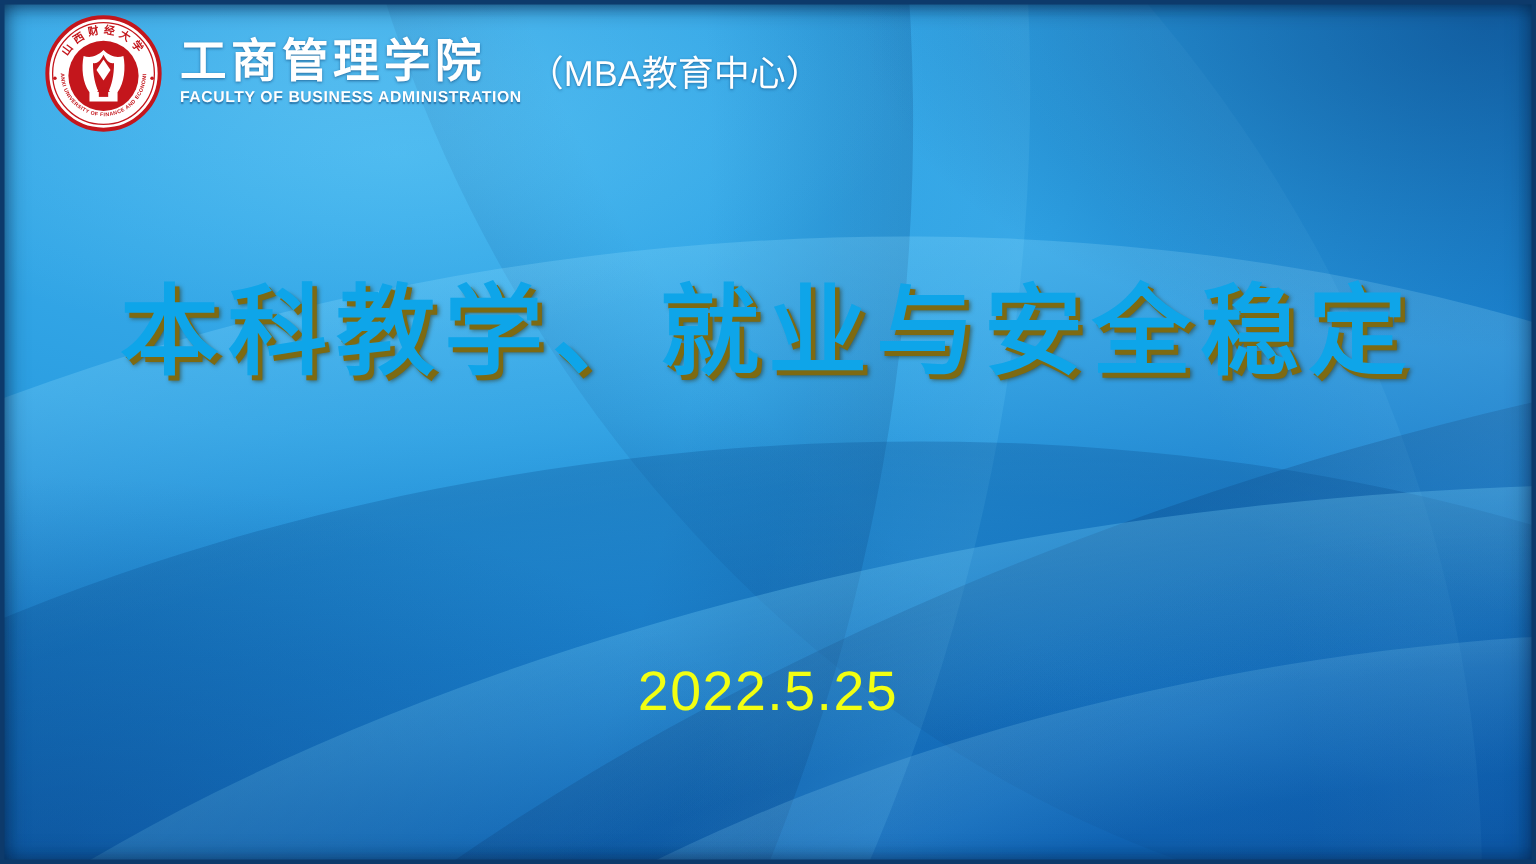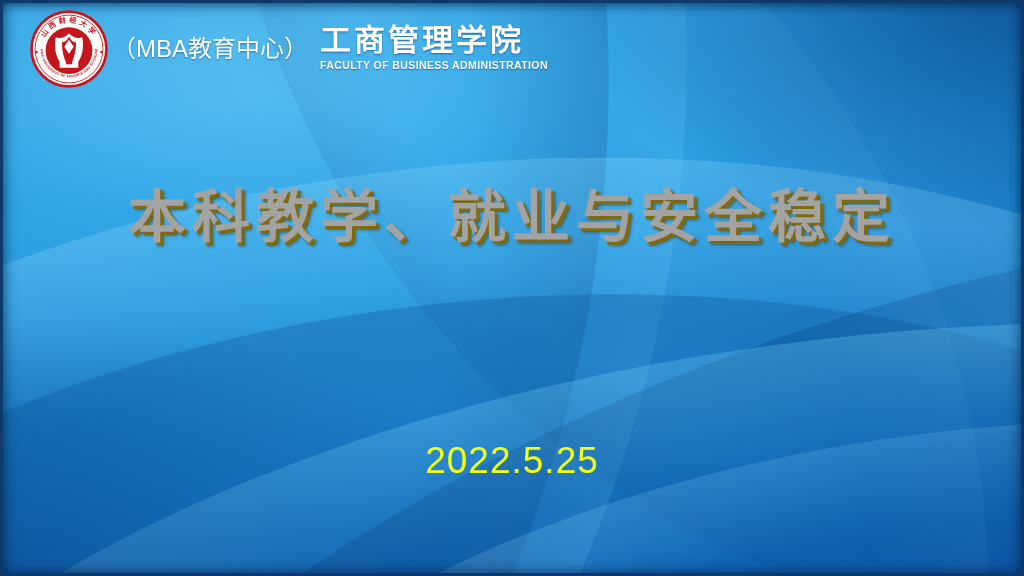--- a/index.html
+++ b/index.html
@@ -176,23 +176,23 @@
   
   #title-block {
     position: absolute;
     left: 0;
     top: 182px;
     width: 100%;
     text-align: center;
   }
   .title-line {
     font-family: "Liberation Serif", "DejaVu Serif", serif;
-    font-size: 58px;
+    font-size: 66px;
     font-weight: 700;
-    color: #a3a3a3;
+    color: #0ea5e9;
     letter-spacing: 6px;
     line-height: 1.24;
     white-space: nowrap;
     text-shadow:
       3px 3px 0 #7d6a12,
       4px 4px 3px rgba(50,40,5,0.55);
   }
 
   
   #date-block {
@@ -266,26 +266,26 @@
 
         <path d="M50 34 C 47 40, 44 42, 41 41 C 41 52, 43 60, 46 66 L 46 70 L 54 70 L 54 66 C 57 60, 59 52, 59 41 C 56 42, 53 40, 50 34 Z" fill="#c4161c"></path>
 
         <path d="M50 38 L 56 47 L 50 56 L 44 47 Z" fill="#ffffff"></path>
 
         <rect x="39" y="70" width="22" height="3.2" fill="#ffffff"></rect>
         <text x="50" y="66" text-anchor="middle" font-family="'Liberation Sans', sans-serif" font-size="5.2" font-weight="700" fill="#c4161c">1951</text>
       </svg>
     </div>
 
-    <div id="org-subunit">（MBA教育中心）</div>
-
     <div id="org-block">
       <div id="org-name-cn">工商管理学院</div>
       <div id="org-name-en">FACULTY OF BUSINESS ADMINISTRATION</div>
     </div>
+
+    <div id="org-subunit">（MBA教育中心）</div>
   </div>
 
   <div id="title-block">
     <div class="title-line">本科教学、就业与安全稳定</div>
   </div>
 
   <div id="date-block">
     <div id="date-text">2022.5.25</div>
   </div>
 

